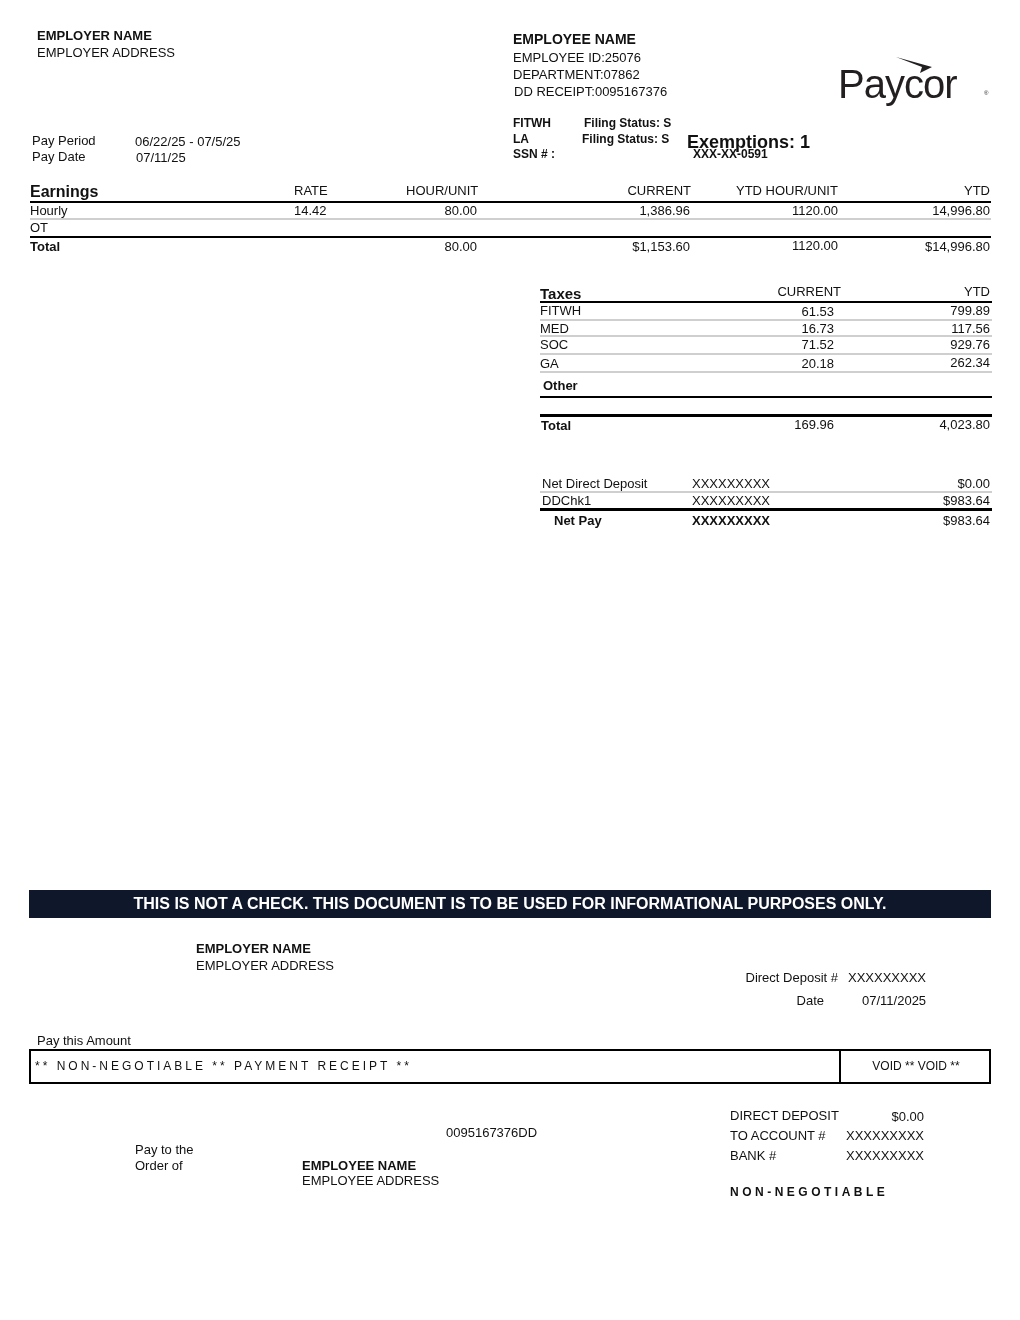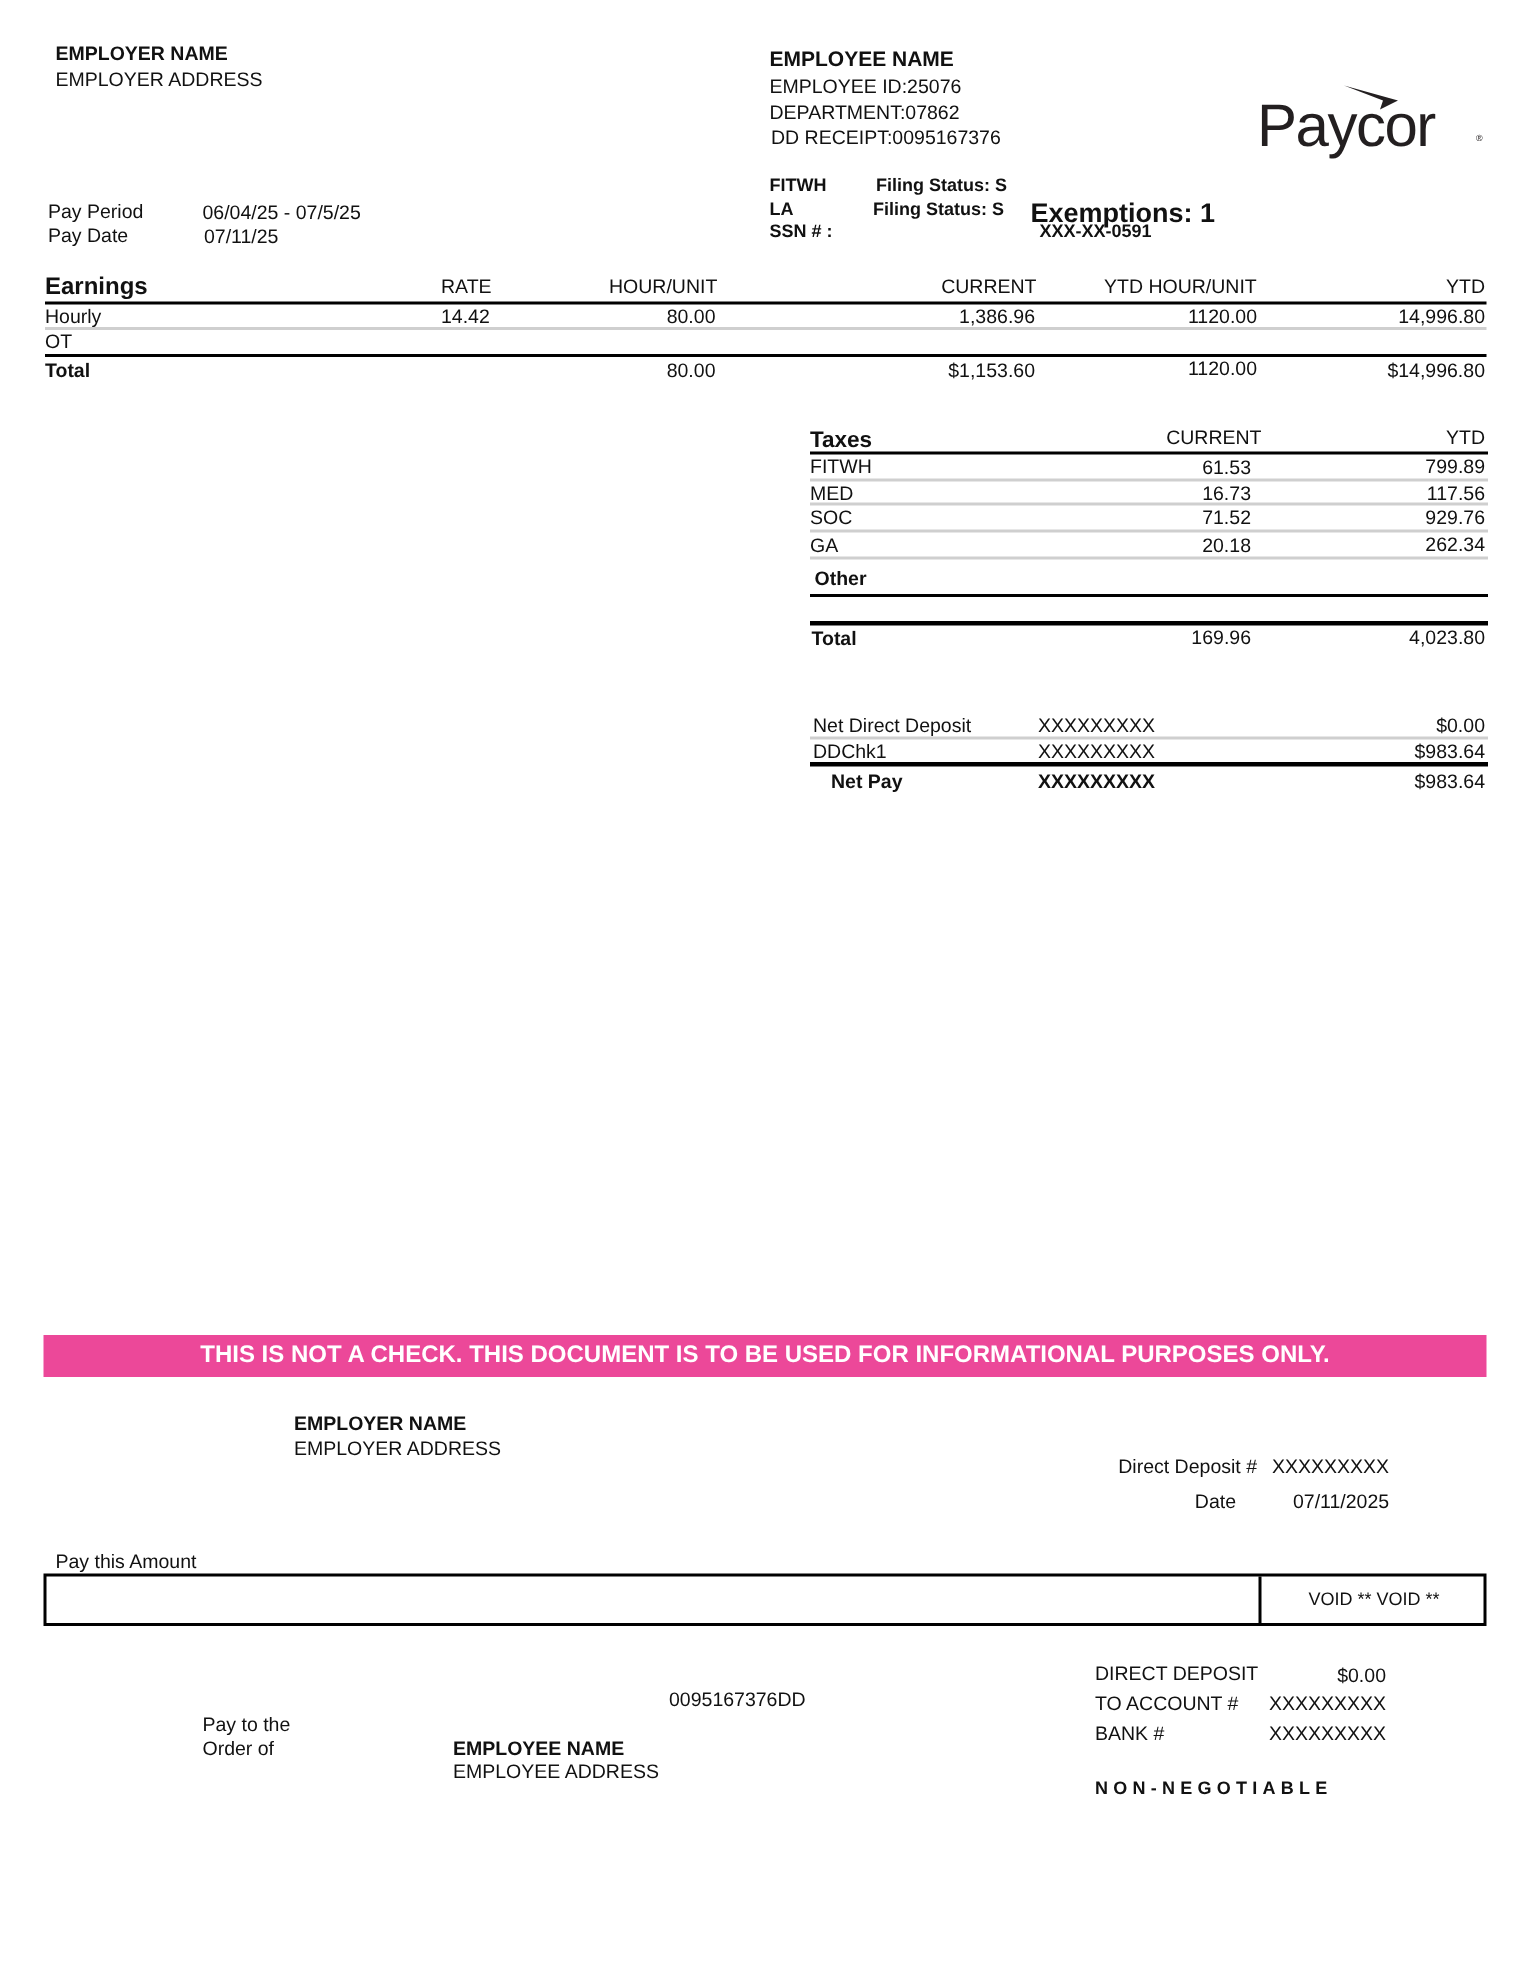--- a/index.html
+++ b/index.html
@@ -6,35 +6,35 @@
   html, body { width: 1020px; height: 1320px; background: #ffffff; }
   body { position: relative; font-family: "Liberation Sans", "DejaVu Sans", sans-serif; color: #111111; font-size: 13px; overflow: hidden; }
   .abs { position: absolute; white-space: nowrap; }
   .b { font-weight: bold; }
   .r { text-align: right; }
   .line-k { position: absolute; height: 2px; background: #000; }
   .line-g { position: absolute; height: 2px; background: #cfcfcf; }
   .logo { position: absolute; left: 838px; top: 56px; width: 156px; height: 48px; }
   .logo-text { position: absolute; left: 0; top: 6px; font-size: 40px; letter-spacing: -1px; color: #231f20; font-family: "Liberation Sans", sans-serif; }
   .logo-reg { position: absolute; left: 146px; top: 34px; font-size: 6px; color: #231f20; }
-  .banner { position: absolute; left: 29px; top: 890px; width: 962px; height: 28px; background: #ec4899; color: #fff; font-weight: bold; font-size: 16px; line-height: 28px; text-align: center; }
+  .banner { position: absolute; left: 29px; top: 890px; width: 962px; height: 28px; background: #0f172a; color: #fff; font-weight: bold; font-size: 16px; line-height: 28px; text-align: center; }
   .paybox { position: absolute; left: 29px; top: 1049px; width: 962px; height: 35px; border: 2px solid #000; }
   .paybox .left { position: absolute; left: 4px; top: 0; line-height: 31px; letter-spacing: 3px; font-size: 12px; }
   .paybox .divider { position: absolute; left: 808px; top: 0; width: 2px; height: 31px; background: #000; }
   .paybox .right { position: absolute; left: 812px; top: 0; width: 146px; line-height: 31px; text-align: center; font-size: 12px; }
   .spaced { letter-spacing: 3.5px; }
 </style>
 </head>
 <body>
 
 <div class="abs b" style="left:37px; top:28px;">EMPLOYER NAME</div>
 <div class="abs" style="left:37px; top:45px;">EMPLOYER ADDRESS</div>
 
 <div class="abs" style="left:32px; top:133px;">Pay Period</div>
-<div class="abs" style="left:135px; top:134px;">06/04/25 - 07/5/25</div>
+<div class="abs" style="left:135px; top:134px;">06/22/25 - 07/5/25</div>
 <div class="abs" style="left:32px; top:149px;">Pay Date</div>
 <div class="abs" style="left:136px; top:150px;">07/11/25</div>
 
 <div class="abs b" style="left:513px; top:31px; font-size:14px;">EMPLOYEE NAME</div>
 <div class="abs" style="left:513px; top:50px;">EMPLOYEE ID:25076</div>
 <div class="abs" style="left:513px; top:67px;">DEPARTMENT:07862</div>
 <div class="abs" style="left:514px; top:84px;">DD RECEIPT:0095167376</div>
 
 <div class="abs b" style="left:513px; top:116px; font-size:12px;">FITWH</div>
 <div class="abs b" style="left:584px; top:116px; font-size:12px;">Filing Status: S</div>
@@ -142,20 +142,21 @@
 <div class="abs b" style="left:196px; top:941px;">EMPLOYER NAME</div>
 <div class="abs" style="left:196px; top:958px;">EMPLOYER ADDRESS</div>
 
 <div class="abs r" style="left:700px; top:970px; width:138px;">Direct Deposit #</div>
 <div class="abs" style="left:848px; top:970px;">XXXXXXXXX</div>
 <div class="abs r" style="left:700px; top:993px; width:124px;">Date</div>
 <div class="abs" style="left:862px; top:993px;">07/11/2025</div>
 
 <div class="abs" style="left:37px; top:1033px;">Pay this Amount</div>
 <div class="paybox">
+  <div class="left">** NON-NEGOTIABLE ** PAYMENT RECEIPT **</div>
   <div class="divider"></div>
   <div class="right">VOID ** VOID **</div>
 </div>
 
 <div class="abs" style="left:446px; top:1125px;">0095167376DD</div>
 <div class="abs" style="left:135px; top:1142px;">Pay to the</div>
 <div class="abs" style="left:135px; top:1158px;">Order of</div>
 <div class="abs b" style="left:302px; top:1158px;">EMPLOYEE NAME</div>
 <div class="abs" style="left:302px; top:1173px;">EMPLOYEE ADDRESS</div>
 

